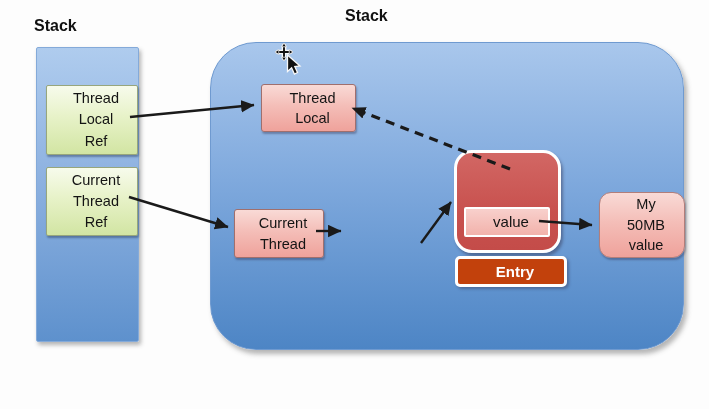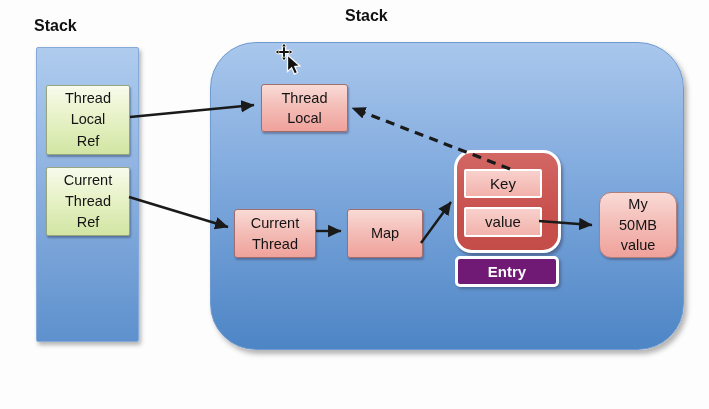--- a/index.html
+++ b/index.html
@@ -17,21 +17,21 @@
     box-shadow:2px 3px 4px rgba(90,90,90,.45);
   }
   #heap-region{
     position:absolute;left:210px;top:42px;width:472px;height:306px;
     background:linear-gradient(180deg,#a9c7ec 0%,#7fa9dd 45%,#4d85c5 100%);
     border:1px solid #6f9ad0;border-radius:46px;
     box-shadow:3px 4px 5px rgba(90,90,90,.45);
   }
   .box{
     position:absolute;display:flex;align-items:center;justify-content:center;
-    text-align:center;white-space:pre-line;font-size:14.5px;line-height:1.45;
+    text-align:center;white-space:pre-line;font-size:14.5px;line-height:1.45;padding-left:8px;
   }
   .green-box{
     background:linear-gradient(180deg,#f7fbec 0%,#e7f2c8 45%,#d2e5a3 100%);
     border:1px solid #97a67c;border-radius:2px;
     box-shadow:1px 2px 2px rgba(40,60,90,.45);
   }
   .pink-box{
     background:linear-gradient(180deg,#f9dad6 0%,#f4beb8 45%,#efa29b 100%);
     border:1px solid #a06f6d;border-radius:3px;
     box-shadow:1px 2px 2px rgba(50,50,80,.4);
@@ -48,21 +48,21 @@
     box-shadow:2px 3px 3px rgba(50,50,80,.45);
   }
   .kv-box{
     background:linear-gradient(180deg,#f8d0cc 0%,#f2b2ab 100%);
     border:2px solid #fff;border-radius:2px;box-shadow:none;font-size:15px;
   }
   #key-box{left:464px;top:169px;width:74px;height:25px;}
   #value-box{left:464px;top:207px;width:74px;height:26px;}
   #entry-label{
     left:455px;top:256px;width:98px;height:25px;
-    background:#701a75;border:3px solid #fff;border-radius:5px;
+    background:#c2410c;border:3px solid #fff;border-radius:5px;
     color:#fff;font-weight:bold;font-size:15px;
     box-shadow:2px 2px 3px rgba(50,50,80,.4);
   }
   #my-50mb-value-box{
     left:599px;top:192px;width:76px;height:64px;border-radius:12px;
     border:1px solid #b27e7a;line-height:1.42;text-align:center;
   }
   #arrows-overlay{position:absolute;left:0;top:0;width:709px;height:409px;pointer-events:none;z-index:20;}
   #move-cursor{position:absolute;left:274px;top:42px;z-index:25;}
 </style>
@@ -81,24 +81,22 @@
 Local
 Ref</div>
   <div class="box green-box" id="current-thread-ref-box">Current
 Thread
 Ref</div>
 
   <div class="box pink-box" id="thread-local-box">Thread
 Local</div>
   <div class="box pink-box" id="current-thread-box">Current
 Thread</div>
-  <div class="box pink-box" id="map-box">Map</div>
 
   <div id="entry-container"></div>
-  <div class="box pink-box kv-box" id="key-box">Key</div>
   <div class="box pink-box kv-box" id="value-box">value</div>
   <div class="box" id="entry-label">Entry</div>
 
   <div class="box pink-box" id="my-50mb-value-box">My
 50MB
 value</div>
 
   <svg id="arrows-overlay" viewBox="0 0 709 409">
     <defs>
       <marker id="ah" markerWidth="6.5" markerHeight="6" refX="5.4" refY="2.6" orient="auto" markerUnits="strokeWidth">

